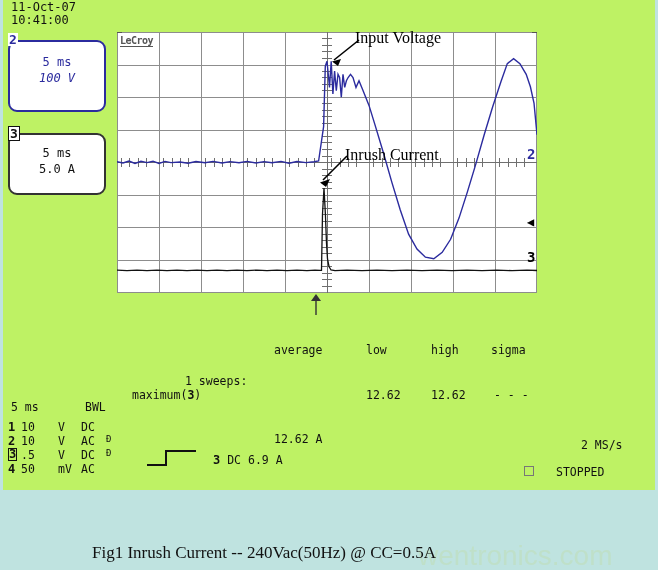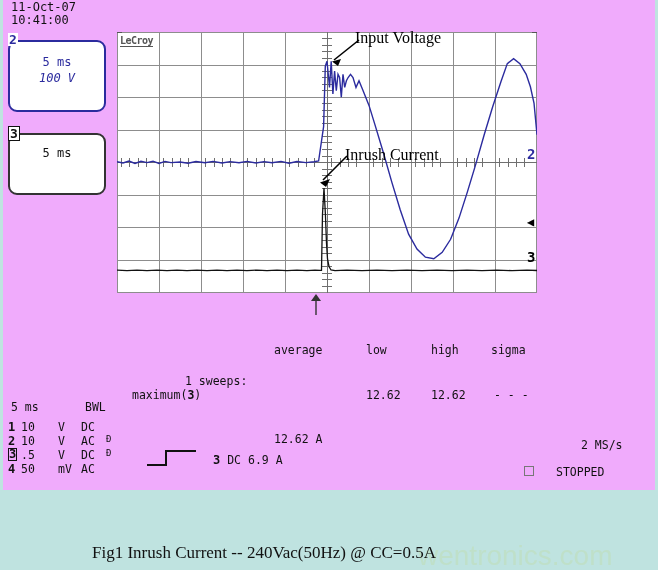--- a/index.html
+++ b/index.html
@@ -9,21 +9,21 @@
     background:#bfe3e0;
     font-family:"DejaVu Sans Mono", monospace;
     overflow:hidden;
     position:relative;
   }
   #root{position:absolute;inset:0;}
 
   
   .scope-panel{
     position:absolute;left:3px;top:0px;width:652px;height:490px;
-    background:#f0abfc;
+    background:#bef264;
   }
 
   
   .timestamp{
     position:absolute;left:8px;top:1px;
     font-family:"DejaVu Sans Mono", monospace;
     font-size:12px;line-height:13px;color:#111;
     letter-spacing:0px;white-space:pre;
   }
 
@@ -155,20 +155,21 @@
 
     <div class="chbox chbox-2">
       <span class="chbadge blue">2</span>
       <span class="l1">5 ms</span>
       <span class="l2">100 V</span>
     </div>
 
     <div class="chbox chbox-3">
       <span class="chbadge blk">3</span>
       <span class="l1">5 ms</span>
+      <span class="l2">5.0 A</span>
     </div>
 
     <div class="grid-wrap">
       <svg class="grid-svg" width="420" height="261" viewBox="0 0 420 261">
         <rect x="0" y="0" width="420" height="261" fill="#ffffff"></rect>
 
         <g stroke="#8d8d8d" stroke-width="1" shape-rendering="crispEdges">
           <line x1="0" y1="0.5" x2="420" y2="0.5"></line>
           <line x1="0" y1="33.1" x2="420" y2="33.1"></line>
           <line x1="0" y1="65.7" x2="420" y2="65.7"></line>

